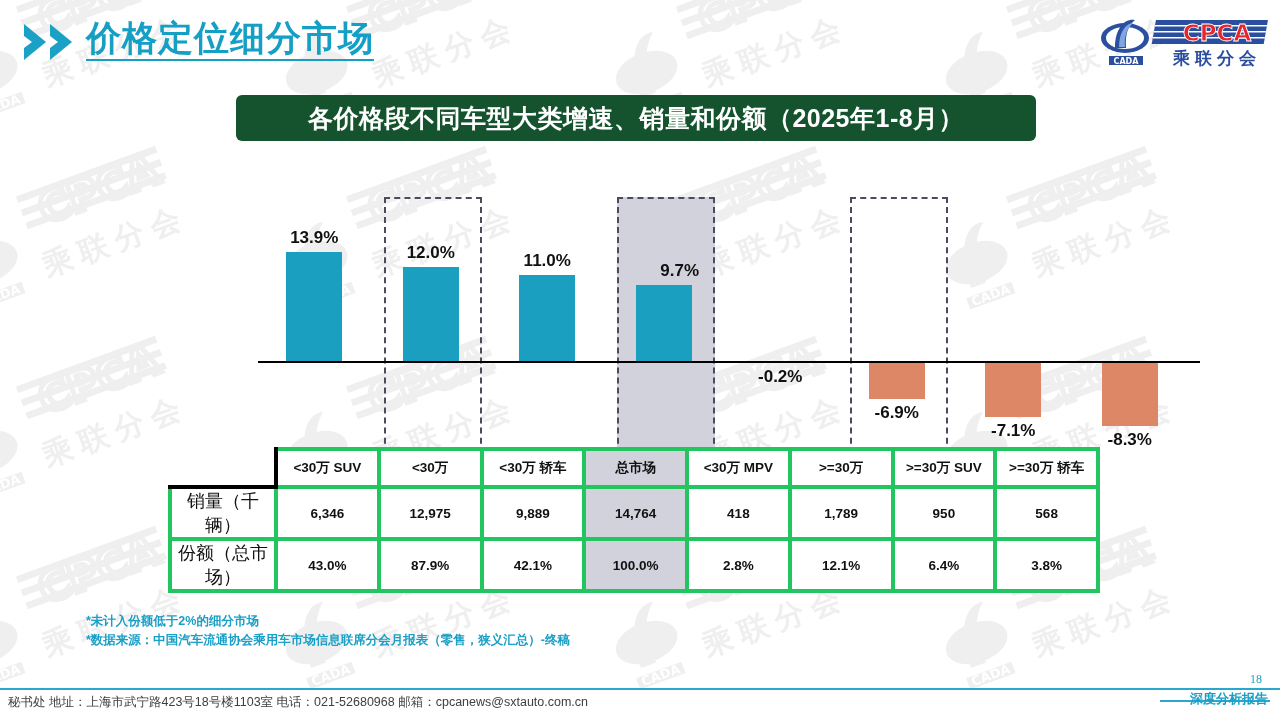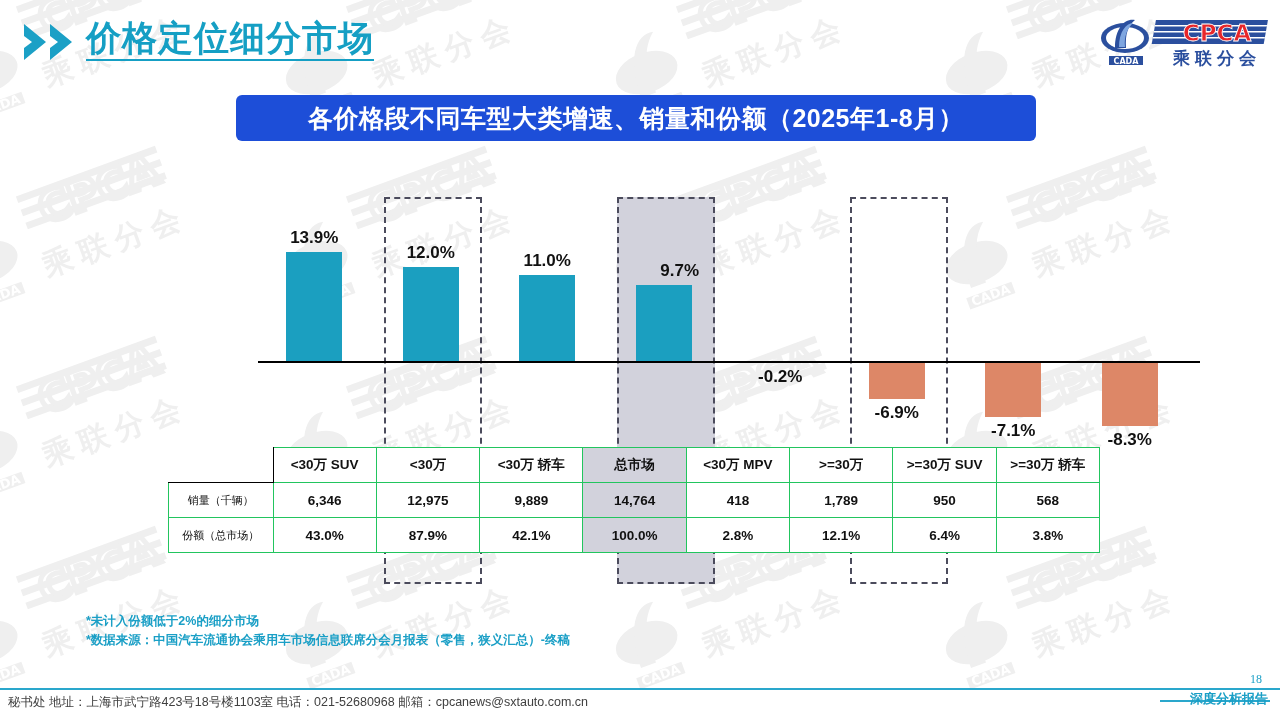--- a/index.html
+++ b/index.html
@@ -22,44 +22,44 @@
   #title-head{position:absolute;left:86px;top:18px;
       font-size:35px;font-weight:700;color:#159fc4;letter-spacing:1px;
       border-bottom:2px solid #159fc4;padding-bottom:1px;line-height:1.15;}
 
   
   #logo{position:absolute;right:10px;top:14px;width:175px;height:56px;}
   #logo svg{width:100%;height:100%;display:block;}
 
   
   #banner{position:absolute;left:236px;top:95px;width:800px;height:46px;
-    background:#1d4ed8;border-radius:6px;z-index:5;
+    background:#14532d;border-radius:6px;z-index:5;
     display:flex;align-items:center;justify-content:center;}
   #banner span{color:#fff;font-size:25px;font-weight:700;letter-spacing:.5px;}
 
   
   #chart{position:absolute;left:168px;top:180px;width:932px;height:280px;z-index:4;}
   #axis{position:absolute;left:90px;top:181px;width:942px;height:2px;background:#000;z-index:6;}
 
   .bandbox{position:absolute;z-index:2;}
   .bandbox.dashed{border:2.5px dashed #4b4b5c;}
   .bandbox.filled{background:#d2d2dc;border:2.5px dashed #4b4b5c;}
 
   .bar{position:absolute;z-index:3;}
   .bar.pos{background:#1b9fc0;}
   .bar.neg{background:#dd8767;}
   .blabel{position:absolute;z-index:5;font-size:17px;font-weight:700;color:#111;
     text-align:center;white-space:nowrap;}
 
   
   #tbl{position:absolute;left:168px;top:447px;width:932px;z-index:6;
       border-collapse:collapse;background:#fff;table-layout:fixed;}
-  #tbl td{border:1px solid #22c55e;height:34px;text-align:center;
+  #tbl td{border:4px solid #22c55e;height:34px;text-align:center;
       font-size:13.5px;font-weight:700;color:#111;padding:0 2px;}
-  #tbl td.rowhdr{font-size:11px;font-weight:400;color:#111;width:100px;}
+  #tbl td.rowhdr{font-size:18px;font-weight:400;color:#111;width:100px;}
   #tbl tr:first-child td.rowhdr{border-color:#000;}
   #tbl td.hl{background:#d2d2dc;}
   #tbl td.blank{border-left:none;border-top:none;}
 
   
   #notes{position:absolute;left:86px;top:612px;z-index:6;
     font-size:12.5px;font-weight:700;color:#1a9fc6;line-height:1.55;}
 
   
   #footline{position:absolute;left:0;top:688px;width:1280px;height:2px;

